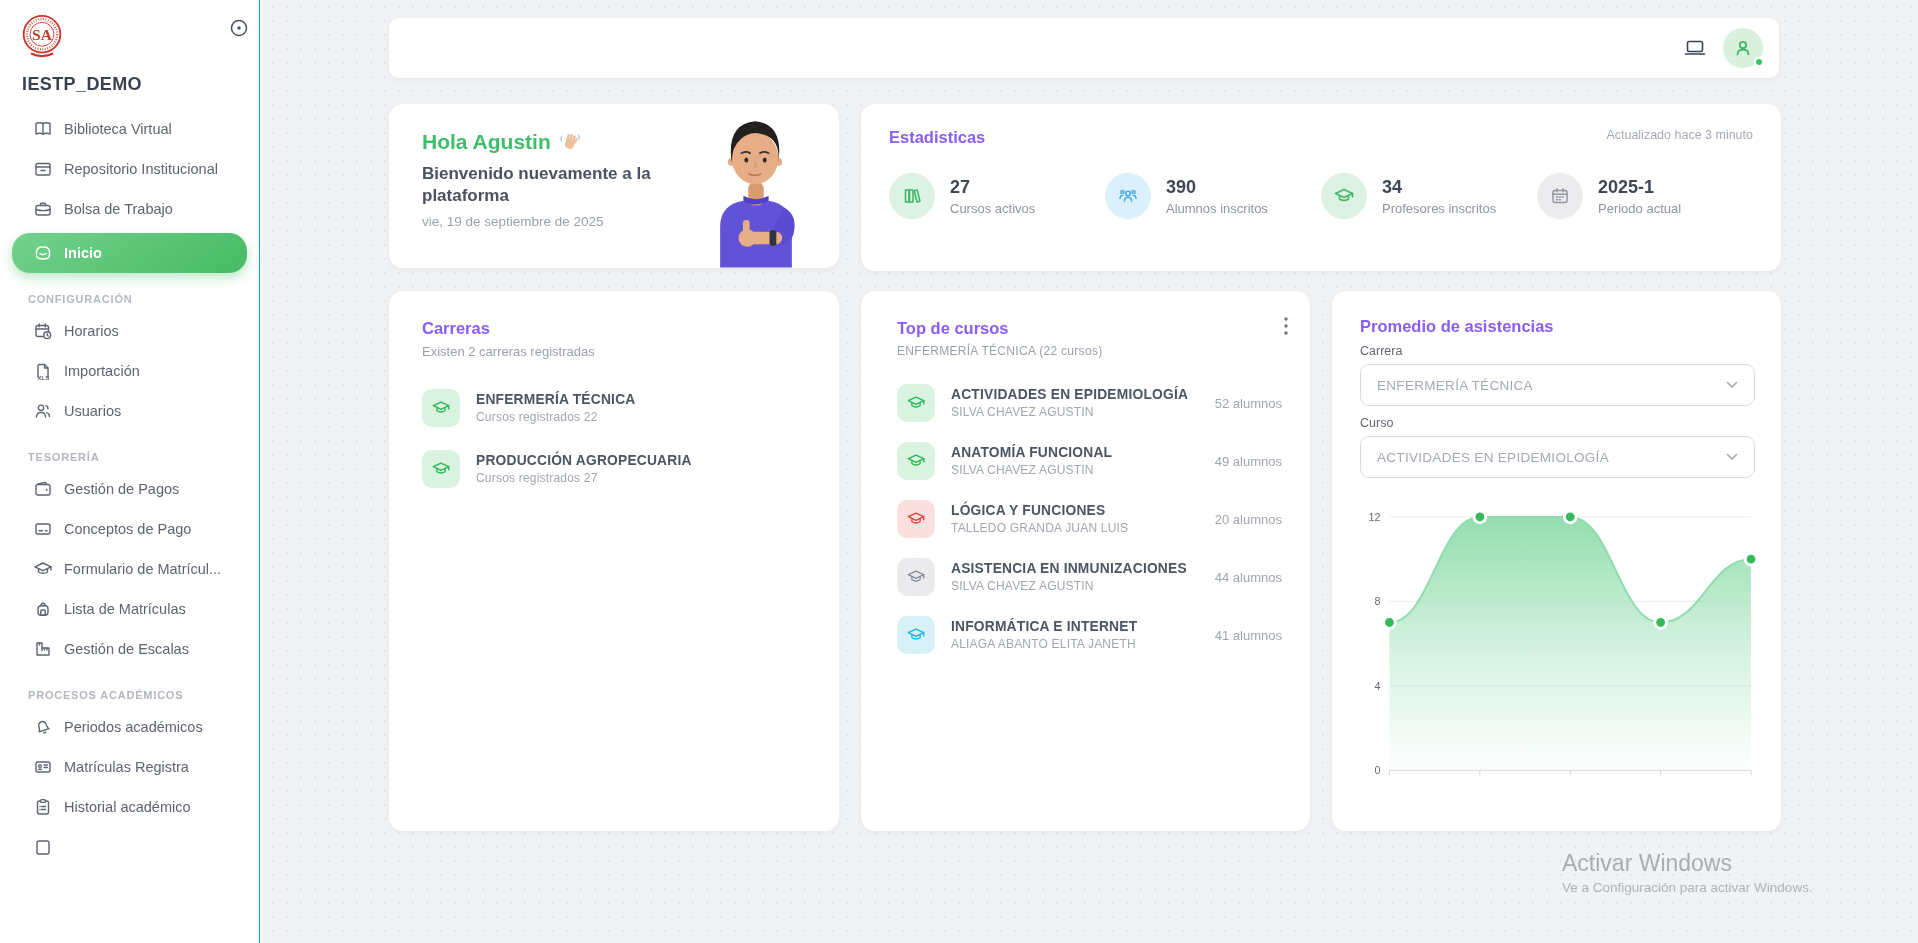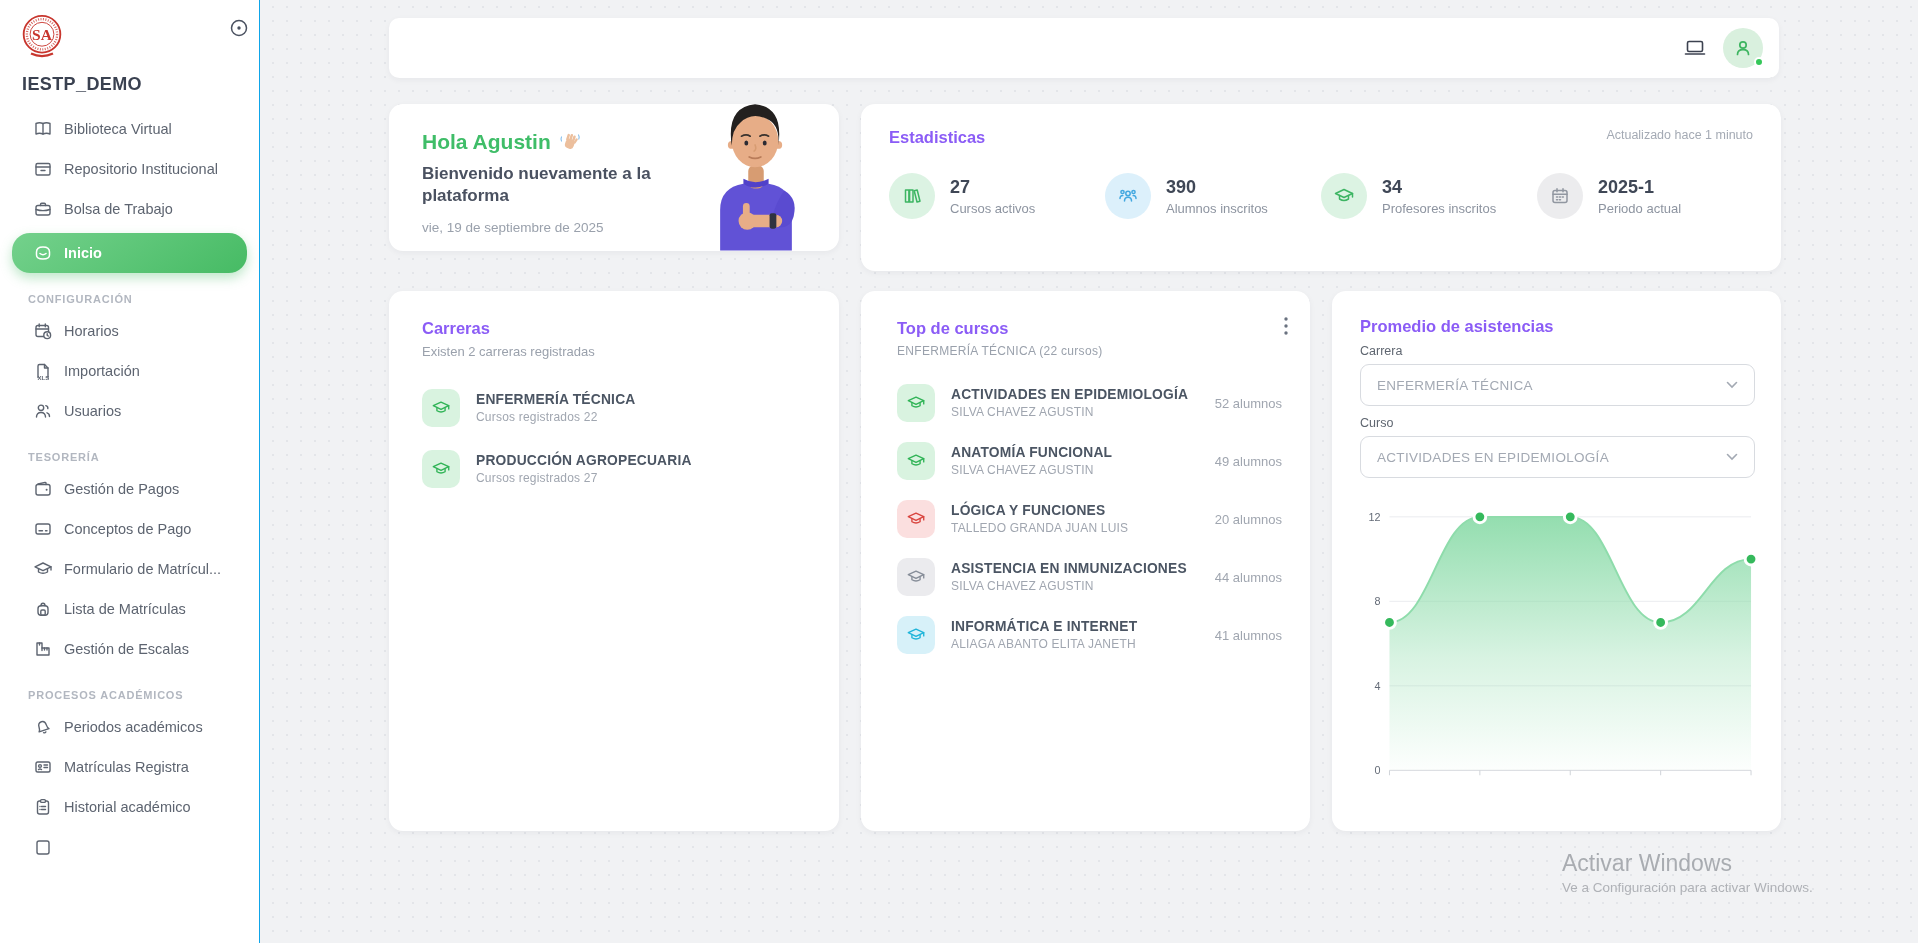--- a/index.html
+++ b/index.html
@@ -45,24 +45,24 @@
   }
   .topbar .laptop-btn { color:#3c4250; display:inline-flex; cursor:pointer; }
   .avatar-wrap { position:relative; width:40px; height:40px; cursor:pointer; }
   .avatar-circle { width:40px; height:40px; border-radius:50%; background:#d9f0de; display:flex; align-items:center; justify-content:center; color:#3eb561; }
   .status-dot { position:absolute; right:-1px; bottom:1px; width:10px; height:10px; border-radius:50%; background:#35c759; border:2px solid #fff; }
 
   .row1 { margin-top:26px; display:grid; grid-template-columns:450px 920px; gap:22px; }
   .row2 { margin-top:20px; display:grid; grid-template-columns:450px 449px 449px; gap:22px; }
 
   
-  .welcome { height:147px; position:relative; padding:26px 0 0 33px; overflow:hidden; }
+  .welcome { height:164px; position:relative; padding:26px 0 0 33px; overflow:hidden; }
   .greeting { font-size:21px; font-weight:700; color:#3fbd68; display:flex; align-items:center; gap:8px; }
   .welcome-msg { margin-top:9px; font-size:17px; font-weight:700; color:#4a5160; line-height:1.32; width:235px; }
-  .welcome-date { margin-top:12px; font-size:13.5px; color:#9aa1ac; }
+  .welcome-date { margin-top:6px; font-size:13.5px; color:#9aa1ac; }
   .welcome-illustration { position:absolute; right:20px; bottom:0; }
 
   
   .stats { height:167px; padding:24px 28px 0 28px; }
   .card-head { display:flex; align-items:flex-start; justify-content:space-between; }
   .card-title { font-size:16.5px; font-weight:700; color:#8b5cf6; }
   .updated { font-size:12.5px; color:#a4aab4; }
   .stats-row { margin-top:26px; display:grid; grid-template-columns:repeat(4,1fr); }
   .stat { display:flex; align-items:center; gap:15px; }
   .stat-bubble { width:46px; height:46px; border-radius:50%; display:flex; align-items:center; justify-content:center; }
@@ -363,21 +363,21 @@
           <path d="M64,51 Q66,55.5 63,57.5" fill="none" stroke="#d79c72" stroke-width="1.6" stroke-linecap="round"></path>
           <path d="M58,63.5 Q64,66.5 70,63.5" fill="none" stroke="#b97c59" stroke-width="1.8" stroke-linecap="round"></path>
           <path d="M52,91 Q64,99 78,91 L78,86 Q64,93 52,86 Z" fill="#5141c9"></path>
         </svg>
       </span>
     </div>
 
     <div class="card stats">
       <div class="card-head">
         <div class="card-title">Estadisticas</div>
-        <div class="updated">Actualizado hace 1 minuto</div>
+        <div class="updated">Actualizado hace 3 minuto</div>
       </div>
       <div class="stats-row">
         <div class="stat">
           <span class="stat-bubble bub-green">
             <svg class="ic" width="22" height="22" viewBox="0 0 22 22" fill="none" stroke="currentColor" stroke-width="1.5" stroke-linecap="round" stroke-linejoin="round">
                 <rect x="4.5" y="5" width="3.4" height="12"></rect>
                 <rect x="8.6" y="5" width="3.4" height="12"></rect>
                 <path d="M13.2,5.8 L16.2,5 L19,16.2 L16,17 Z"></path>
               </svg>
           </span>

